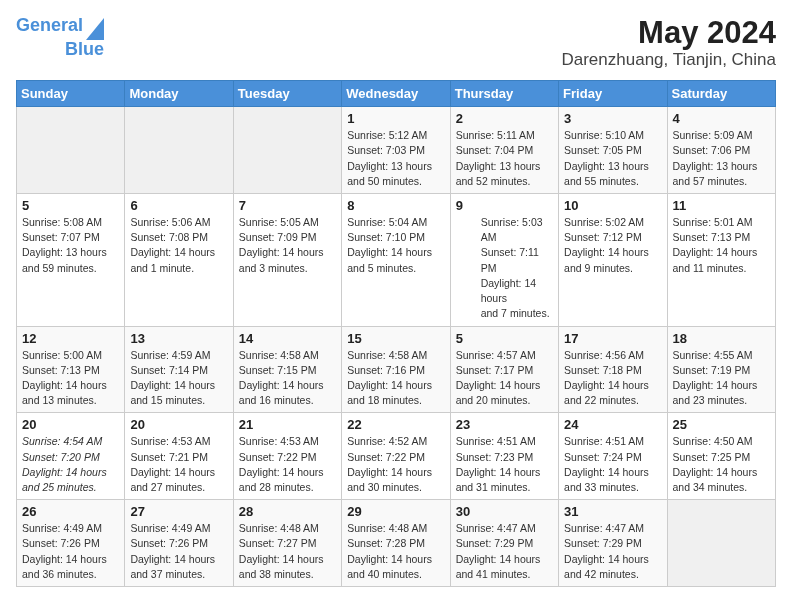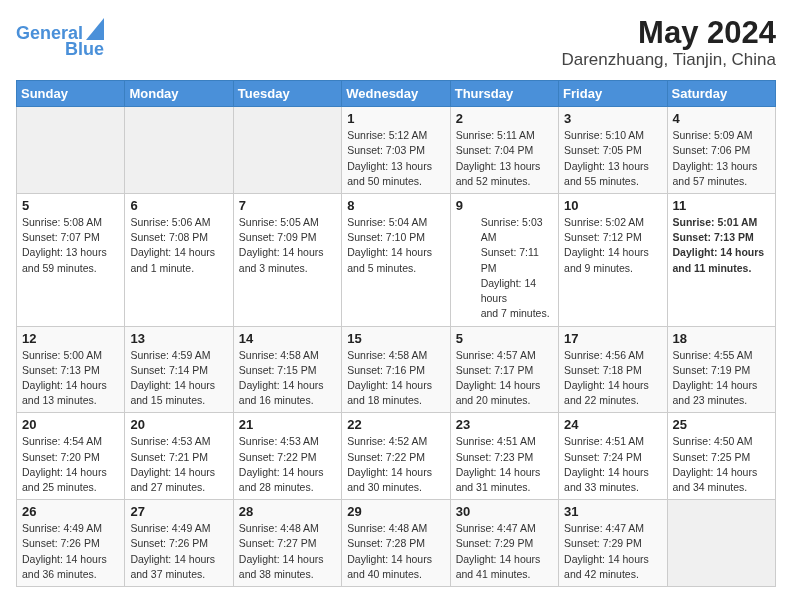--- a/index.html
+++ b/index.html
@@ -81,21 +81,21 @@
       font-size: 10.5px;
       line-height: 1.45;
     }
   </style>
 </head>
 <body>
 
 <div class="header-row">
   <div class="logo">
     <div style="display:flex;flex-direction:column;align-items:flex-end;">
-      <div style="display:flex;align-items:flex-end;">
+      <div style="display:flex;align-items:flex-start;">
         <span class="logo-text">
           <span>General</span>
         </span>
         <div style="display:inline-block;margin-left:3px;margin-top:2px;">
           <svg width="18" height="22" viewBox="0 0 18 22">
             <polygon points="0,22 18,22 18,0" fill="#4a90d9"></polygon>
           </svg>
         </div>
       </div>
       <span class="logo-text" style="color:#4a90d9;margin-top:-4px;">Blue</span>
@@ -191,21 +191,21 @@
         </td>
         <td>
           <div class="day-number">10</div>
           <div class="day-info" style="white-space: pre-line;">Sunrise: 5:02 AM
 Sunset: 7:12 PM
 Daylight: 14 hours
 and 9 minutes.</div>
         </td>
         <td>
           <div class="day-number">11</div>
-          <div class="day-info" style="white-space: pre-line; font-weight: bold;">Sunrise: 5:01 AM
+          <div class="day-info" style="white-space: pre-line;">Sunrise: 5:01 AM
 Sunset: 7:13 PM
 Daylight: 14 hours
 and 11 minutes.</div>
         </td>
       </tr>
       <tr>
         <td>
           <div class="day-number">12</div>
           <div class="day-info" style="white-space: pre-line;">Sunrise: 5:00 AM
 Sunset: 7:13 PM
@@ -251,21 +251,21 @@
           <div class="day-number">18</div>
           <div class="day-info" style="white-space: pre-line;">Sunrise: 4:55 AM
 Sunset: 7:19 PM
 Daylight: 14 hours
 and 23 minutes.</div>
         </td>
       </tr>
       <tr>
         <td>
           <div class="day-number">20</div>
-          <div class="day-info" style="white-space: pre-line;">Sunrise: 4:54 AM
+          <div class="day-info" style="white-space: pre-line; font-style: italic;">Sunrise: 4:54 AM
 Sunset: 7:20 PM
 Daylight: 14 hours
 and 25 minutes.</div>
         </td>
         <td>
           <div class="day-number">20</div>
           <div class="day-info" style="white-space: pre-line;">Sunrise: 4:53 AM
 Sunset: 7:21 PM
 Daylight: 14 hours
 and 27 minutes.</div>

